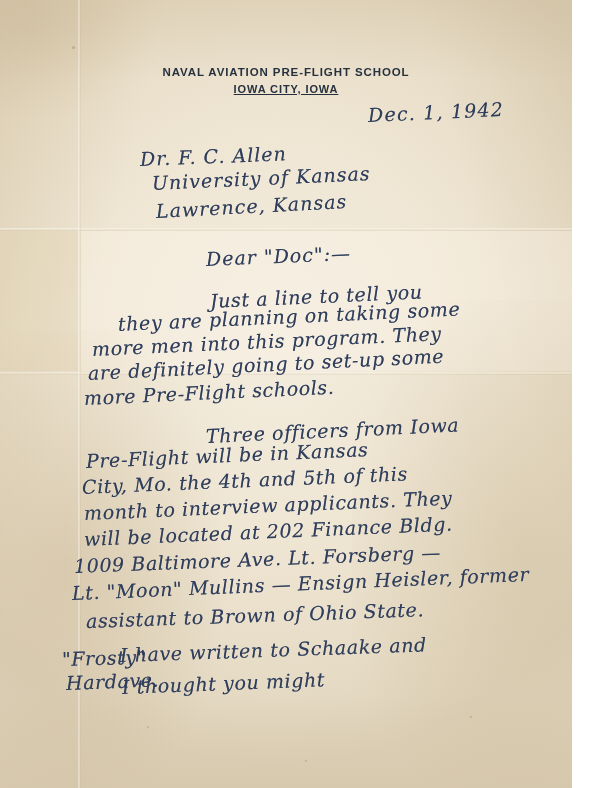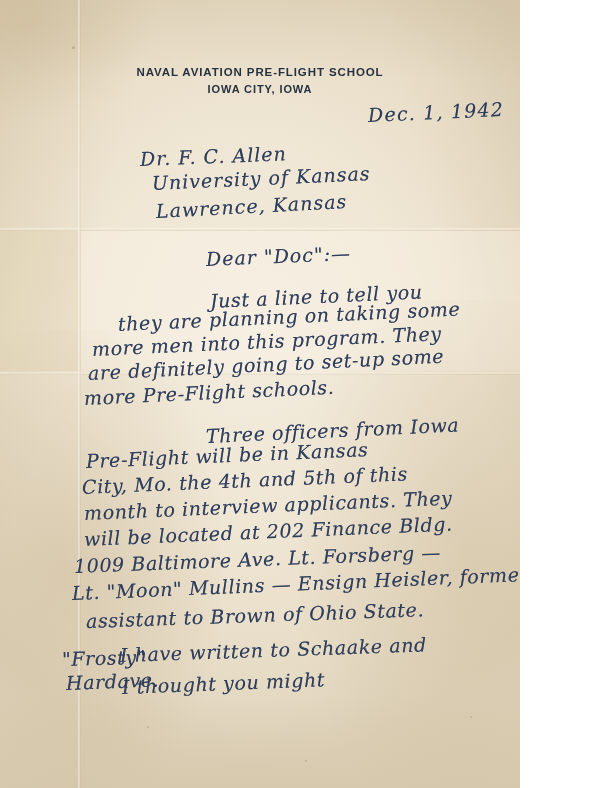--- a/index.html
+++ b/index.html
@@ -9,21 +9,21 @@
   }
   body {
     width: 600px;
     height: 788px;
     overflow: hidden;
     font-family: "Liberation Serif", serif;
   }
 
   #page {
     position: relative;
-    width: 520px;
+    width: 572px;
     height: 788px;
     background: #ec4899;
     overflow: hidden;
   }
 
   
   .paper-base {
     position: absolute;
     inset: 0;
     background:
@@ -103,20 +103,21 @@
     top: 66px;
     font-size: 11.5px;
     font-weight: bold;
     letter-spacing: 0.9px;
   }
   .lh-line2 {
     top: 83px;
     font-size: 11px;
     font-weight: bold;
     letter-spacing: 0.9px;
+    text-decoration: underline;
   }
 
   
   .hand {
     position: absolute;
     color: #2f3e5c;
     font-family: "DejaVu Serif", serif;
     font-style: italic;
     white-space: nowrap;
     transform-origin: left center;

